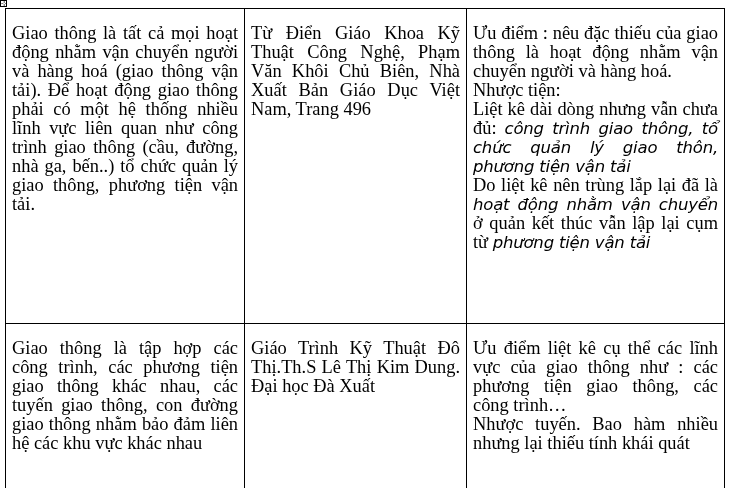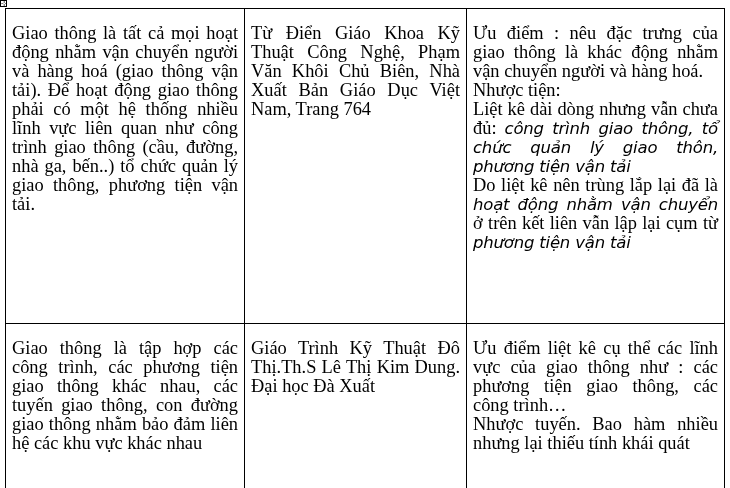--- a/index.html
+++ b/index.html
@@ -78,28 +78,28 @@
       <col class="c1">
         <col class="c2">
         <col class="c3">
     </colgroup>
     <tbody>
       <tr class="r1">
         <td>
           <span class="cell-text">Giao thông là tất cả mọi hoạt động nhằm vận chuyển người và hàng hoá (giao thông vận tải). Để hoạt động giao thông phải có một hệ thống nhiều lĩnh vực liên quan như công trình giao thông (cầu, đường, nhà ga, bến..) tổ chức quản lý giao thông, phương tiện vận tải.</span>
         </td>
         <td>
-          <span class="cell-text">Từ Điển Giáo Khoa Kỹ Thuật Công Nghệ, Phạm Văn Khôi Chủ Biên, Nhà Xuất Bản Giáo Dục Việt Nam, Trang 764</span>
+          <span class="cell-text">Từ Điển Giáo Khoa Kỹ Thuật Công Nghệ, Phạm Văn Khôi Chủ Biên, Nhà Xuất Bản Giáo Dục Việt Nam, Trang 496</span>
         </td>
         <td>
           <span class="cell-text">
-            <span class="para">Ưu điểm : nêu đặc trưng của giao thông là khác động nhằm vận chuyển người và hàng hoá.</span>
+            <span class="para">Ưu điểm : nêu đặc thiếu của giao thông là hoạt động nhằm vận chuyển người và hàng hoá.</span>
             <span class="para">Nhược tiện:</span>
             <span class="para"><span>Liệt kê dài dòng nhưng vẫn chưa đủ: </span><span class="it">công trình giao thông, tổ chức quản lý giao thôn, phương tiện vận tải</span></span>
-            <span class="para"><span>Do liệt kê nên trùng lắp lại đã là </span><span class="it">hoạt động nhằm vận chuyển</span><span> ở trên kết liên vẫn lập lại cụm từ </span><span class="it">phương tiện vận tải</span></span>
+            <span class="para"><span>Do liệt kê nên trùng lắp lại đã là </span><span class="it">hoạt động nhằm vận chuyển</span><span> ở quản kết thúc vẫn lập lại cụm từ </span><span class="it">phương tiện vận tải</span></span>
           </span>
         </td>
       </tr>
       <tr class="r2">
         <td>
           <span class="cell-text">Giao thông là tập hợp các công trình, các phương tiện giao thông khác nhau, các tuyến giao thông, con đường giao thông nhằm bảo đảm liên hệ các khu vực khác nhau</span>
         </td>
         <td>
           <span class="cell-text">Giáo Trình Kỹ Thuật Đô Thị.Th.S Lê Thị Kim Dung. Đại học Đà Xuất</span>
         </td>

